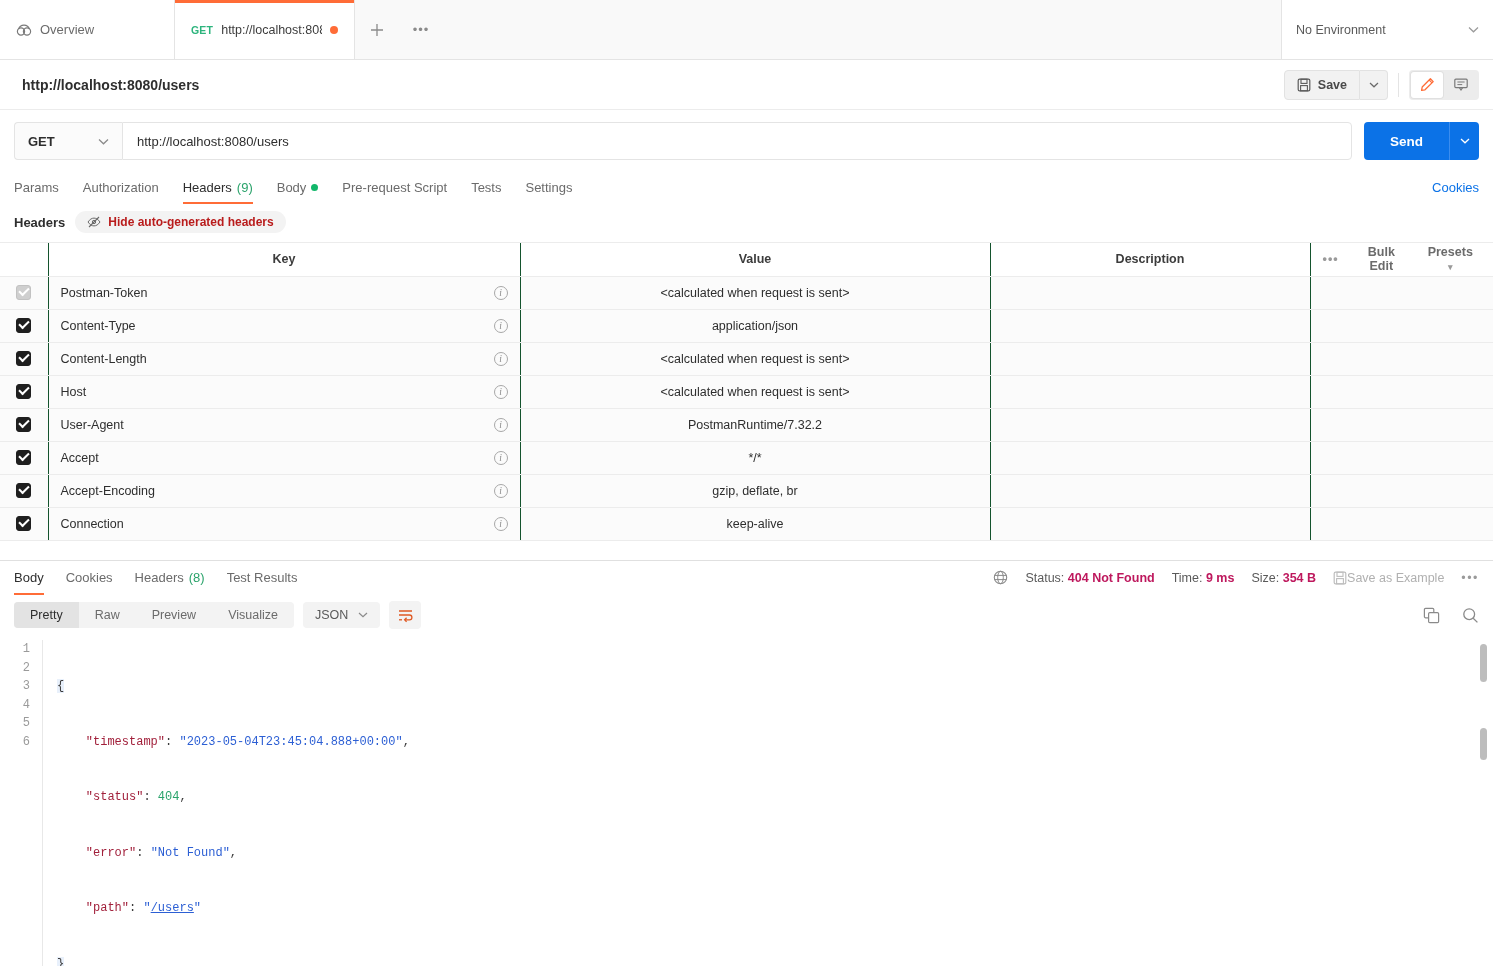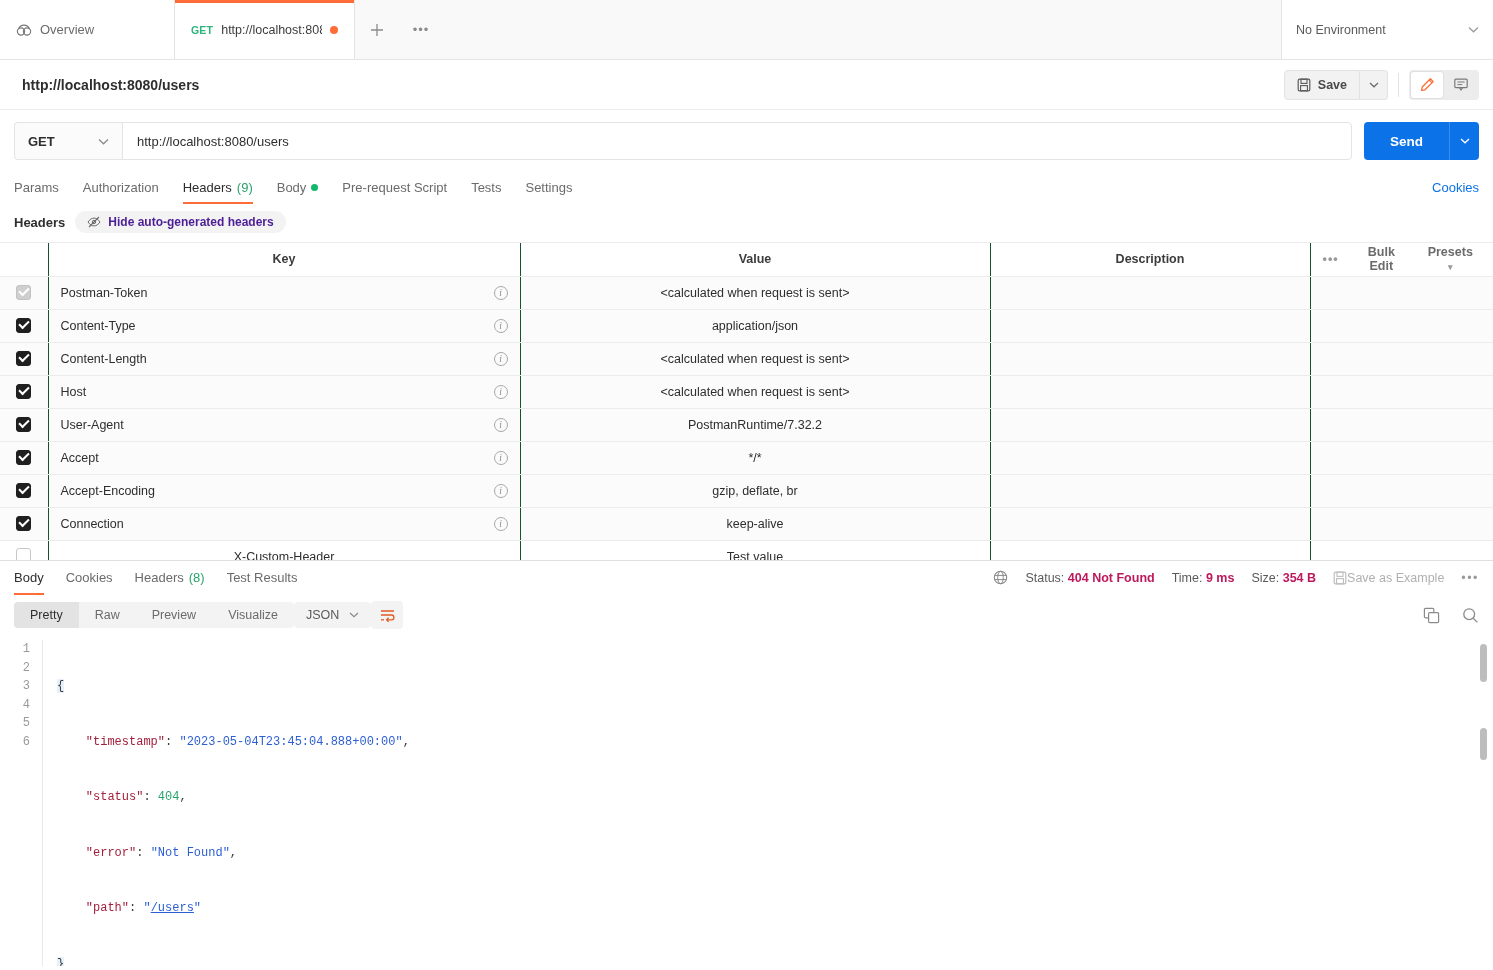--- a/index.html
+++ b/index.html
@@ -130,21 +130,21 @@
   .count-green { color: #2aa36b; }
   .green-dot { width: 7px; height: 7px; border-radius: 50%; background: #12b76a; }
   .cookies-link { margin-left: auto; color: #0b72e7; font-size: 13px; cursor: pointer; }
 
   
   .subbar { display: flex; align-items: center; gap: 10px; padding: 7px 14px 9px 14px; }
   .subbar-label { font-size: 13px; font-weight: 700; color: #2e2e2e; }
   .hide-auto {
     display: flex; align-items: center; gap: 7px;
     background: #f3f3f3; border-radius: 13px; padding: 4px 12px;
-    font-size: 12px; font-weight: 700; color: #4c1d95; cursor: pointer;
+    font-size: 12px; font-weight: 700; color: #b91c1c; cursor: pointer;
   }
 
   
   .table-wrap { border-top: 1px solid #ececec; position: relative; height: 318px; overflow: hidden; }
   table.headers { width: 100%; border-collapse: collapse; table-layout: fixed; }
   table.headers th, table.headers td {
     border-bottom: 1px solid #ececec; border-right: 1px solid #14532d;
     text-align: center; font-weight: 400; vertical-align: middle;
   }
   table.headers th {
@@ -204,21 +204,21 @@
   .resp-tab.active { color: #2e2e2e; }
   .resp-tab.active::after {
     content: ""; position: absolute; left: 0; right: 0; bottom: 0; height: 2px; background: #ff6c37;
   }
   .resp-meta { margin-left: auto; display: flex; align-items: center; gap: 17px; font-size: 12.5px; color: #5a5a5a; }
   .meta-val { color: #be185d; font-weight: 700; }
   .meta-lbl { color: #5a5a5a; }
   .save-example { display: flex; align-items: center; color: #b0b0b0; cursor: pointer; }
   .dots-gray { color: #9a9a9a; letter-spacing: 1.5px; cursor: pointer; }
 
-  .resp-toolbar { display: flex; align-items: center; padding: 7px 14px; }
+  .resp-toolbar { display: flex; align-items: center; gap: 9px; padding: 7px 14px; }
   .seg { display: flex; background: #f3f3f3; border-radius: 4px; overflow: hidden; }
   .seg-item { padding: 6px 16px; font-size: 12.5px; color: #6b6b6b; cursor: pointer; }
   .seg-item.active { background: #e3e3e3; color: #2e2e2e; }
   .fmt-select {
     display: flex; align-items: center; gap: 10px; background: #f3f3f3;
     border-radius: 4px; padding: 6px 12px; font-size: 12.5px; color: #5a5a5a; cursor: pointer;
   }
   .wrap-btn {
     width: 32px; height: 28px; background: #f3f3f3; border-radius: 4px;
     display: flex; align-items: center; justify-content: center; cursor: pointer;
@@ -532,29 +532,20 @@
           <div class="key-cell">
             <span>Connection</span>
             <span class="info-i">i</span>
           </div>
         </td>
         <td>keep-alive</td>
         <td></td>
         <td class="no-r"></td>
       </tr>
 
-      <tr class="hrow" style="background:#ffffff;">
-        <td class="cell-check">
-          <span class="cb off"></span>
-        </td>
-        <td class="muted">X-Custom-Header</td>
-        <td class="muted">Test value</td>
-        <td></td>
-        <td class="no-r"></td>
-      </tr>
 
     </tbody>
   </table>
 </div>
 
 <div class="resp-head">
   <div class="resp-tabs">
     <div class="resp-tab active">
       <span>Body</span>
     </div>

